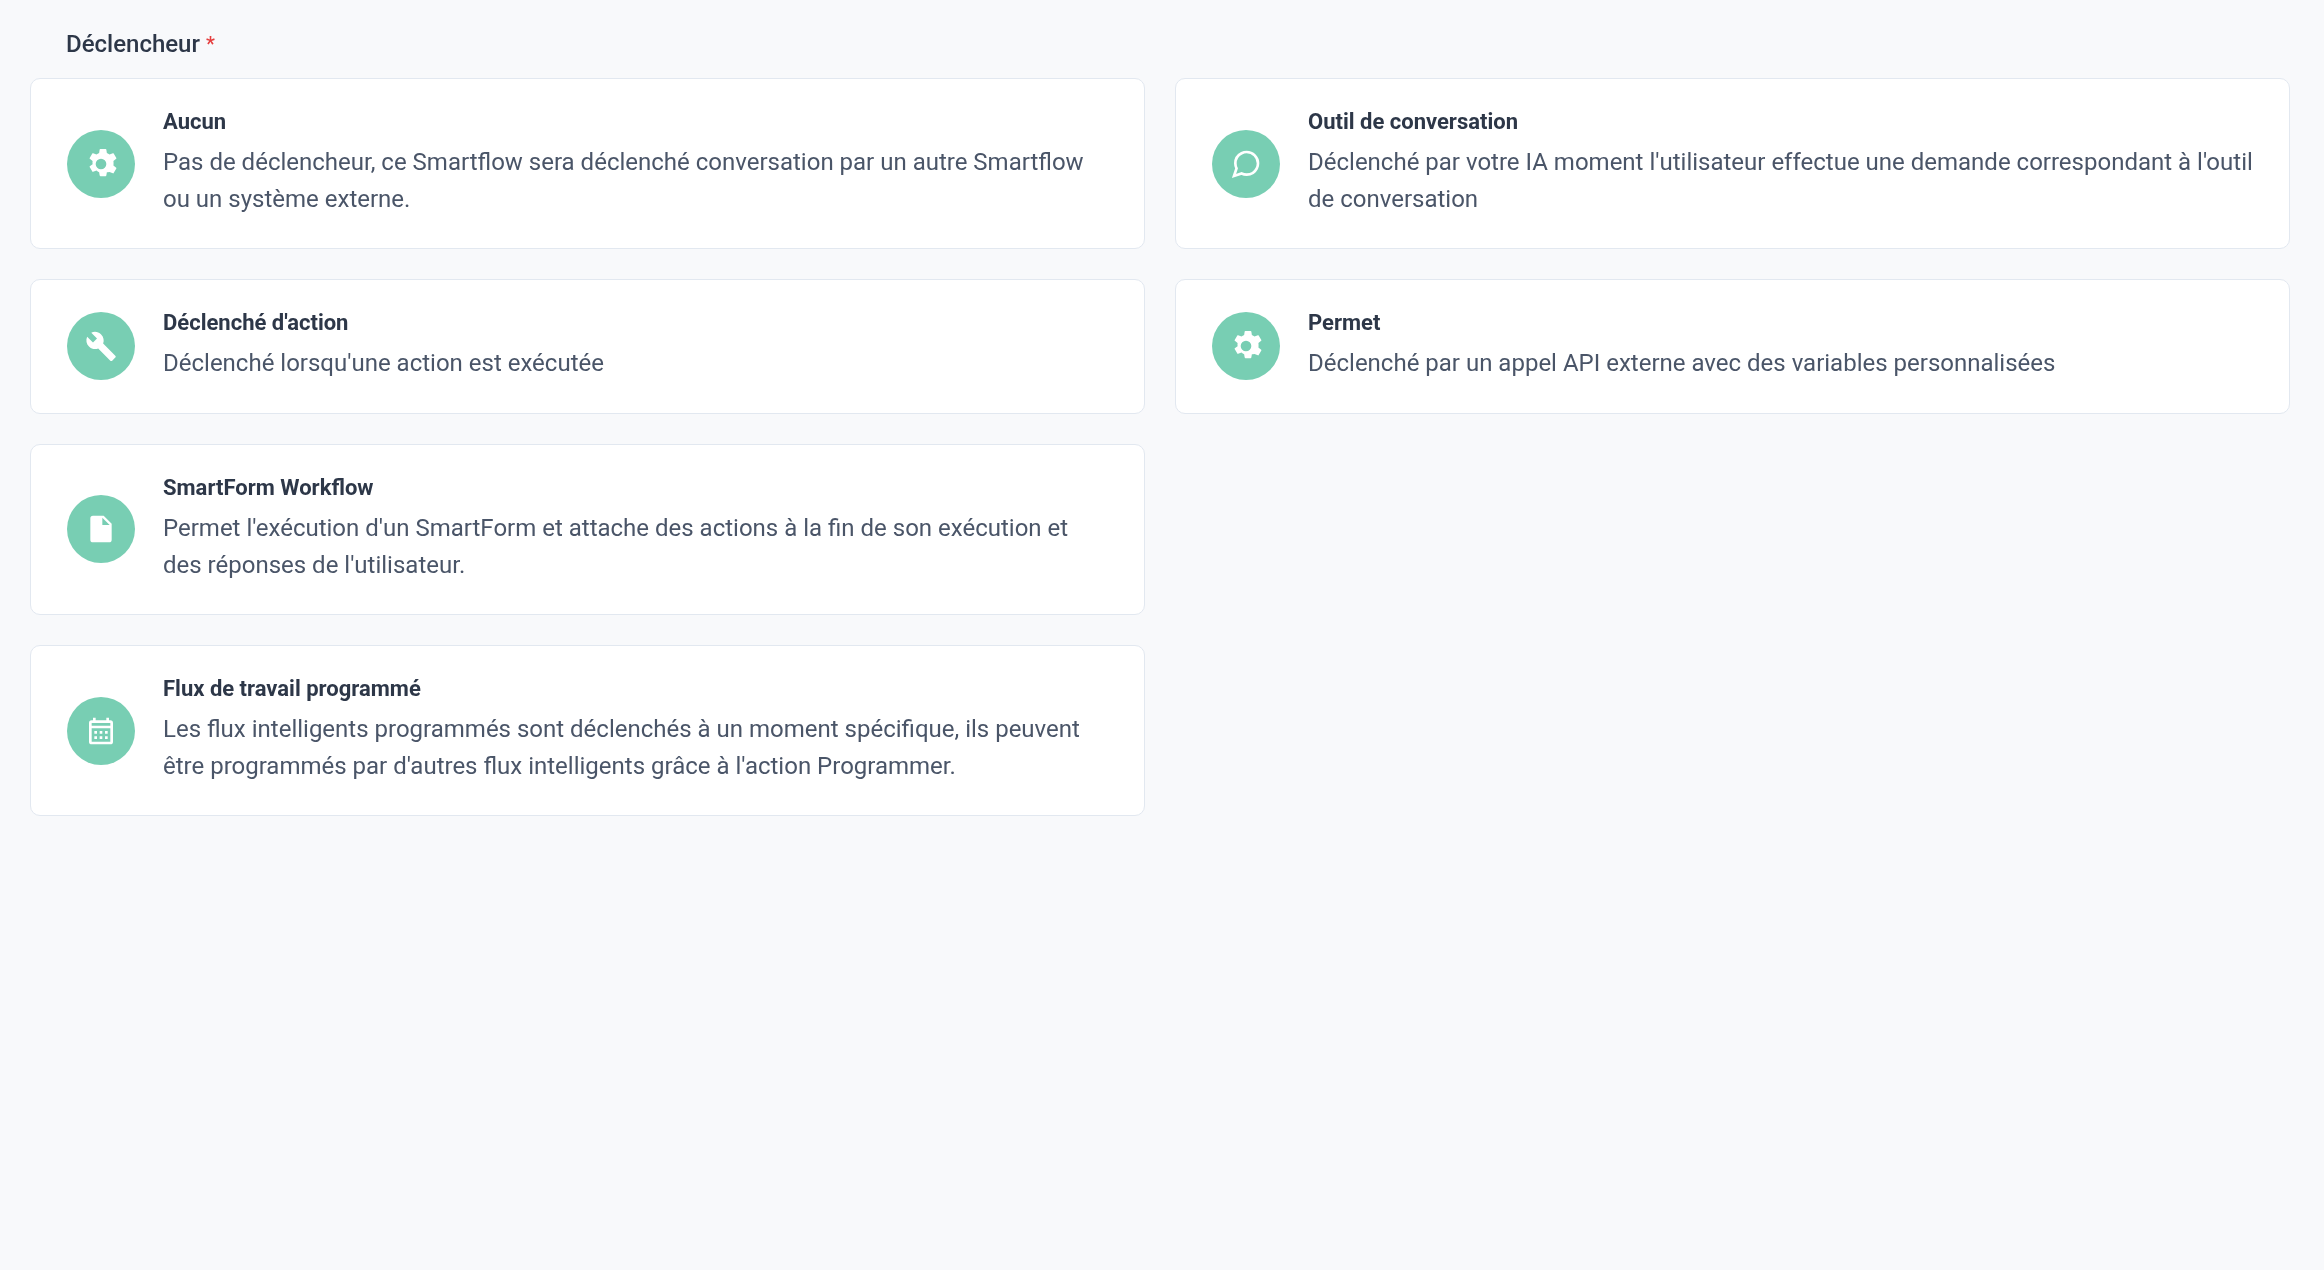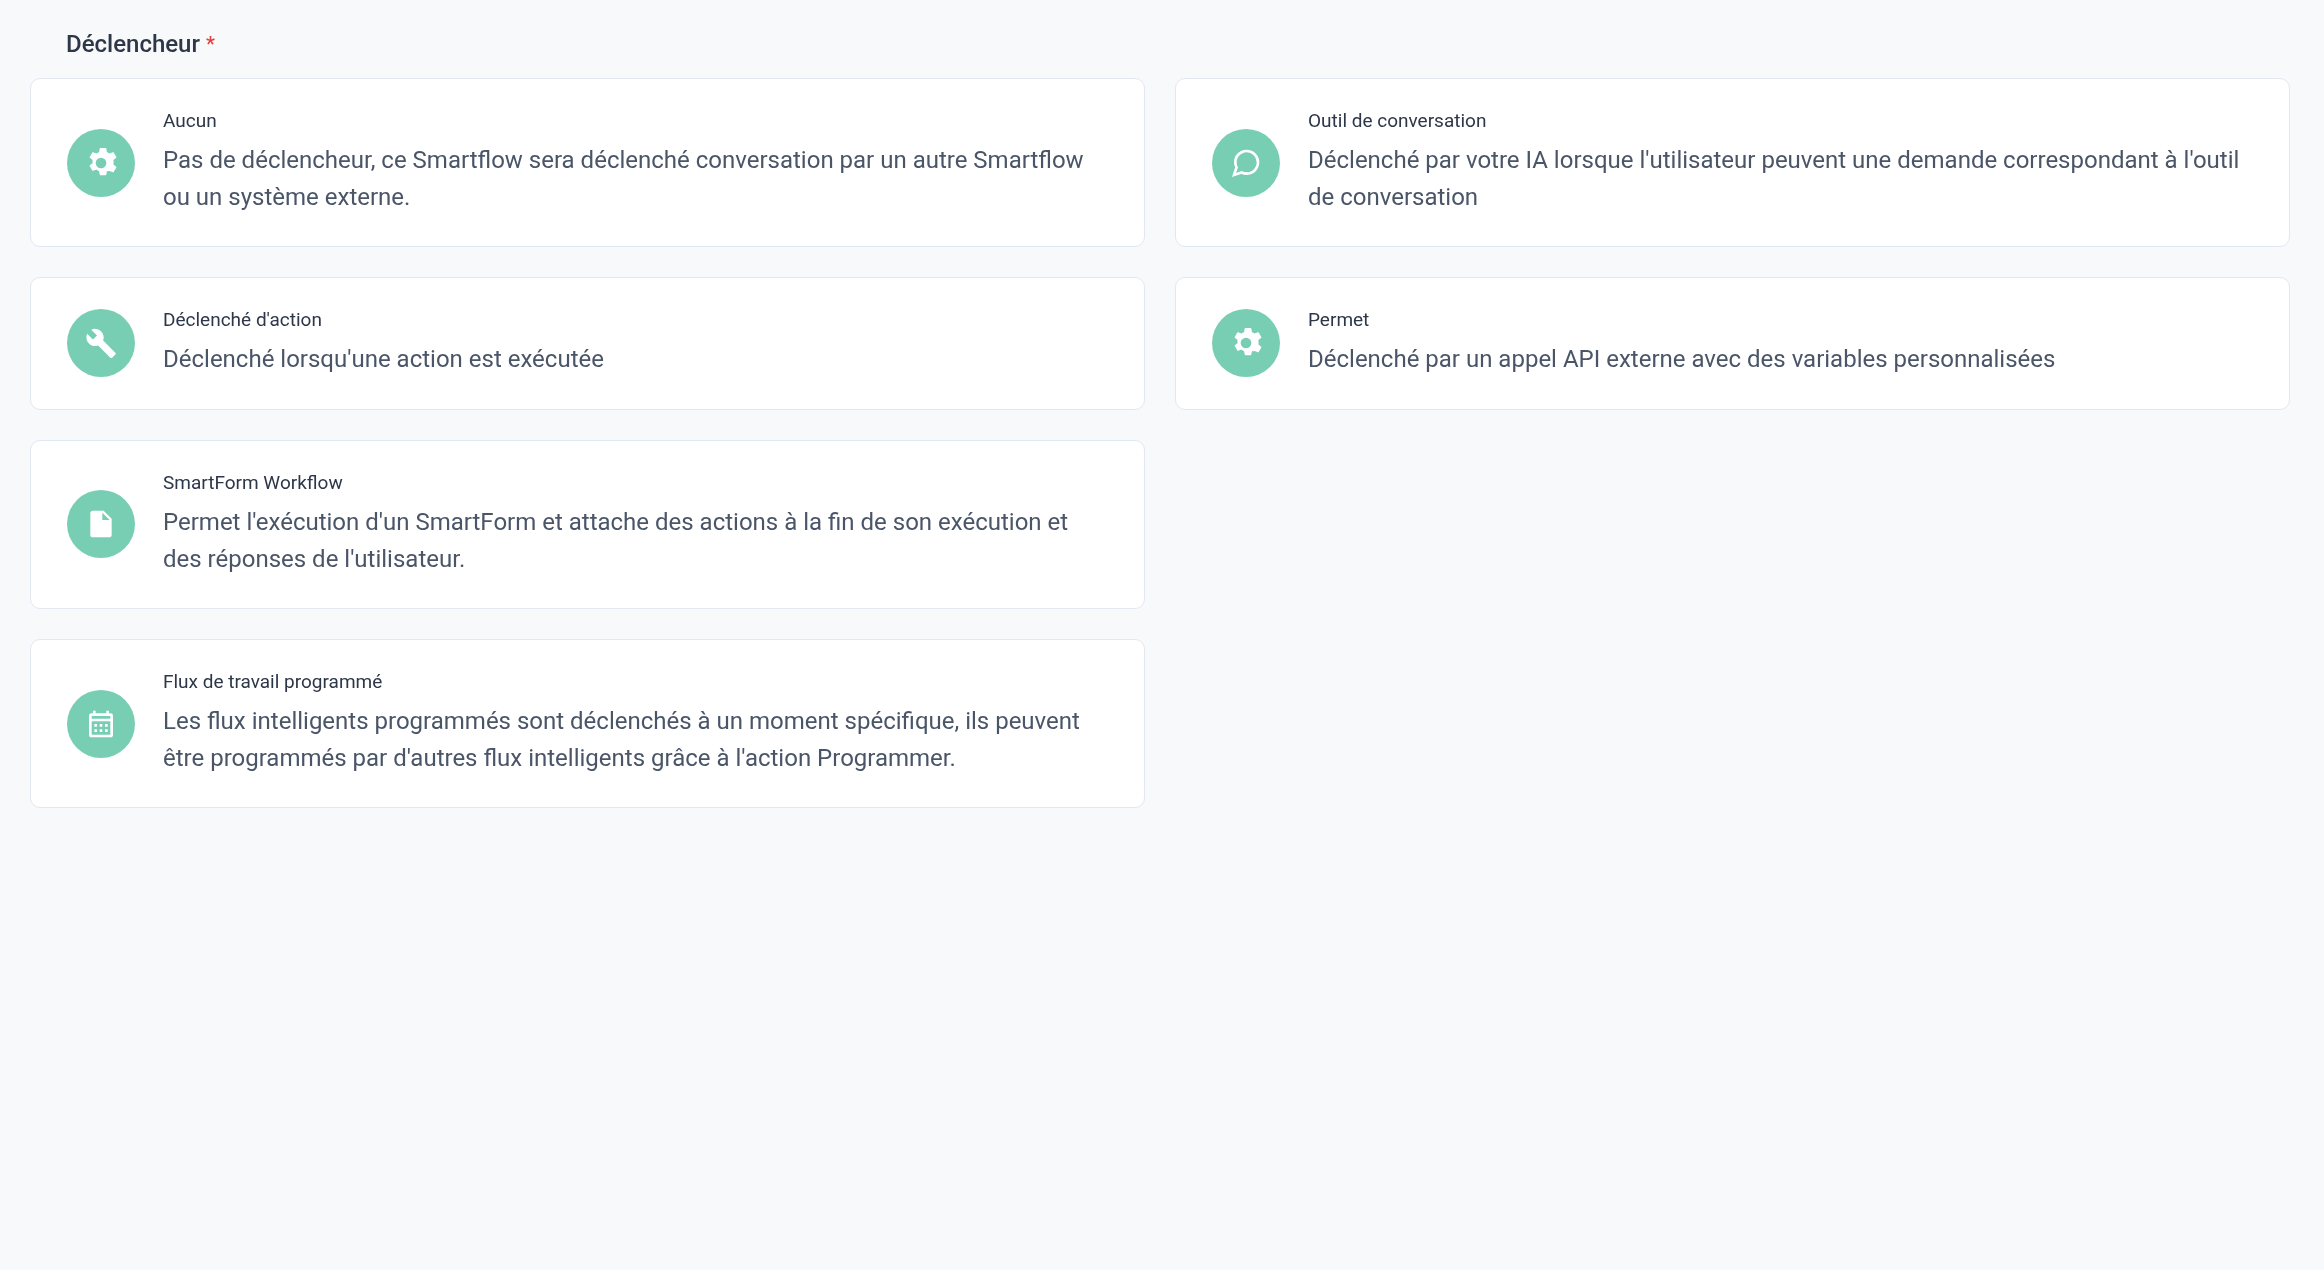--- a/index.html
+++ b/index.html
@@ -64,22 +64,22 @@
     }
     .icon-wrap svg {
       width: 32px;
       height: 32px;
       fill: #ffffff;
     }
     .card-body {
       flex: 1;
     }
     .card-title {
-      font-size: 19px;
-      font-weight: 400;
+      font-size: 22px;
+      font-weight: 700;
       color: #2d3748;
       margin-bottom: 10px;
     }
     .card-desc {
       font-size: 24px;
       color: #4a5568;
       line-height: 1.55;
     }
   </style>
 </head>
@@ -148,21 +148,21 @@
 
 
     <div class="card">
       <div class="icon-wrap">
         <svg viewBox="0 0 24 24">
             <path fill="none" stroke="#fff" stroke-width="2" d="M21 11.5a8.4 8.4 0 01-.9 3.8 8.5 8.5 0 01-7.6 4.7 8.4 8.4 0 01-3.8-.9L3 21l1.9-5.7a8.4 8.4 0 01-.9-3.8 8.5 8.5 0 014.7-7.6A8.4 8.4 0 0112.5 3a8.5 8.5 0 018.5 8.5z"></path>
           </svg>
       </div>
       <div class="card-body">
         <div class="card-title">Outil de conversation</div>
-        <div class="card-desc">Déclenché par votre IA lorsque l'utilisateur peuvent une demande correspondant à l'outil de conversation</div>
+        <div class="card-desc">Déclenché par votre IA moment l'utilisateur effectue une demande correspondant à l'outil de conversation</div>
       </div>
     </div>
 
     <div class="card">
       <div class="icon-wrap">
         <svg viewBox="0 0 24 24">
             <path d="M12 8a4 4 0 100 8 4 4 0 000-8zm9.4 4c0 .4 0 .8-.1 1.2l2.1 1.6c.2.1.2.4.1.6l-2 3.4c-.1.2-.4.3-.6.2l-2.5-1a8 8 0 01-2 .1l-.4 2.6c0 .2-.2.4-.5.4h-4c-.2 0-.4-.2-.5-.4l-.4-2.6a7.7 7.7 0 01-2-1.2l-2.5 1c-.2.1-.5 0-.6-.2l-2-3.4c-.1-.2 0-.5.1-.6l2.1-1.6a8.7 8.7 0 010-2.4L3.6 8.1c-.2-.1-.2-.4-.1-.6l2-3.4c.1-.2.4-.3.6-.2l2.5 1c.6-.5 1.3-.9 2-1.2l.4-2.6c0-.2.2-.4.5-.4h4c.2 0 .4.2.5.4l.4 2.6c.7.3 1.4.7 2 1.2l2.5-1c.2-.1.5 0 .6.2l2 3.4c.1.2 0 .5-.1.6l-2.1 1.6c.1.4.1.8.1 1.2z"></path>
           </svg>
       </div>
       <div class="card-body">

